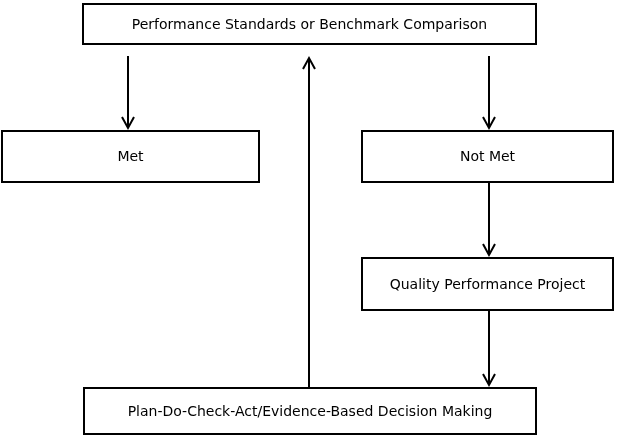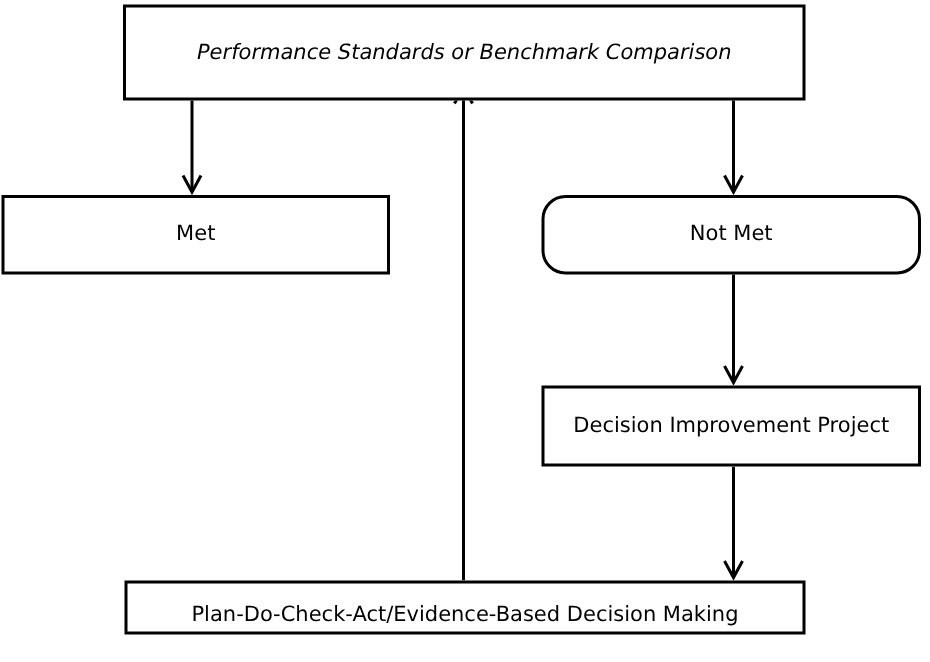--- a/index.html
+++ b/index.html
@@ -22,25 +22,25 @@
     background: #ffffff;
     display: flex;
     align-items: center;
     justify-content: center;
     text-align: center;
     font-size: 14px;
     color: #000000;
     line-height: 1.2;
     padding: 2px 6px;
   }
-  .node-top    { left: 82px;  top: 3px;   width: 455px; height: 64px; font-style: italic; }
+  .node-top    { left: 82px;  top: 3px;   width: 455px; height: 42px; }
   .node-met    { left: 1px;   top: 130px; width: 259px; height: 53px; text-align: center; }
-  .node-notmet { left: 361px; top: 130px; width: 253px; height: 53px; border-radius: 16px; }
+  .node-notmet { left: 361px; top: 130px; width: 253px; height: 53px; }
   .node-qip    { left: 361px; top: 257px; width: 253px; height: 54px; }
-  .node-pdca   { left: 83px;  top: 387px; width: 454px; height: 36px; align-items: flex-end; }
+  .node-pdca   { left: 83px;  top: 387px; width: 454px; height: 48px; }
   .edges-layer {
     position: absolute;
     left: 0;
     top: 0;
     width: 620px;
     height: 441px;
     pointer-events: none;
   }
 </style>
 </head>
@@ -82,20 +82,20 @@
 
   <div class="node node-met">
     <span>Met</span>
   </div>
 
   <div class="node node-notmet">
     <span>Not Met</span>
   </div>
 
   <div class="node node-qip">
-    <span>Decision Improvement Project</span>
+    <span>Quality Performance Project</span>
   </div>
 
   <div class="node node-pdca">
     <span>Plan-Do-Check-Act/Evidence-Based Decision Making</span>
   </div>
 
 </div>
 
 </body></html>

